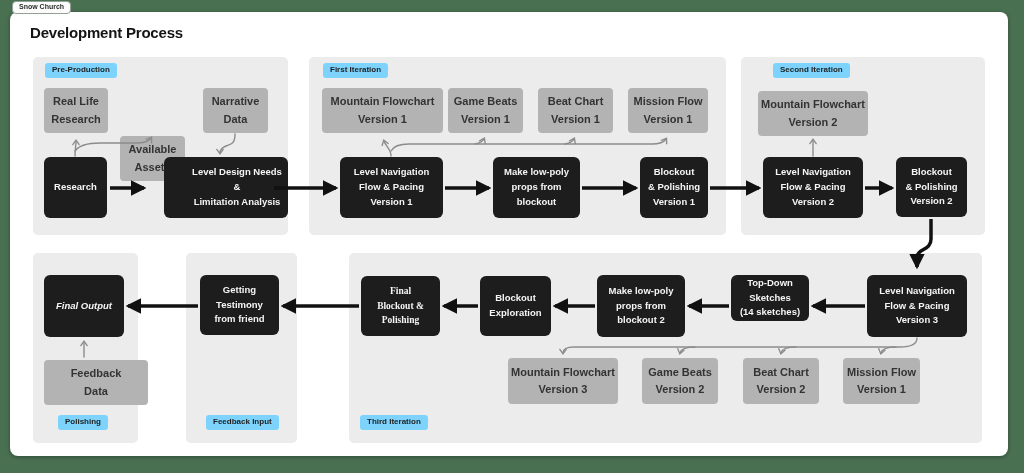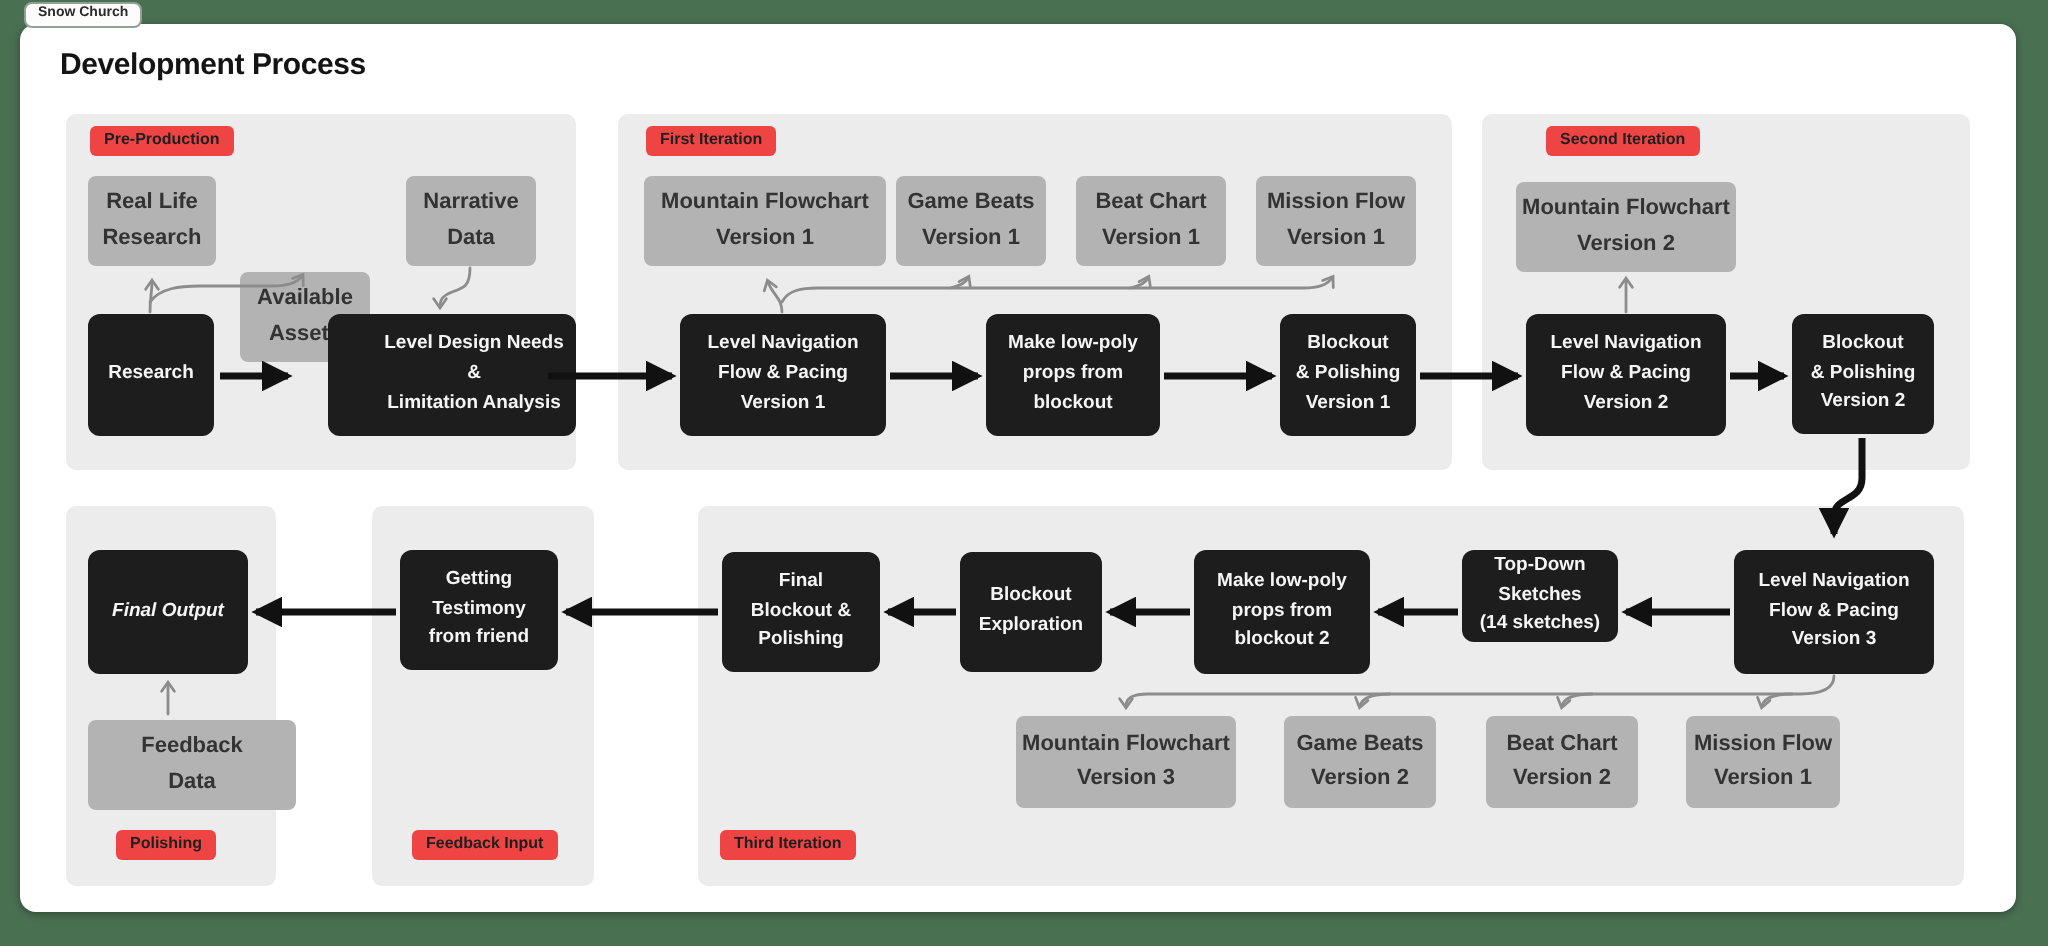--- a/index.html
+++ b/index.html
@@ -21,21 +21,21 @@
   }
   .page-title{
     position:absolute;left:30px;top:24px;
     font-size:15px;font-weight:700;color:#141414;letter-spacing:-.2px;
   }
   .panel{
     position:absolute;background:#ececec;border-radius:5px;
   }
   .badge{
     position:absolute;z-index:2;
-    background:#ef4444;border-radius:3px;padding:3px 7px;
+    background:#7dd3fc;border-radius:3px;padding:3px 7px;
     font-size:8px;font-weight:700;color:#1f1f1f;line-height:1.1;
     white-space:nowrap;
   }
   .node{
     position:absolute;z-index:2;
     display:flex;align-items:center;justify-content:center;
     text-align:center;white-space:pre-line;
     font-weight:700;line-height:1.55;padding:2px;box-sizing:border-box;
   }
   .node.dark{background:#1d1d1d;color:#f5f5f5;font-size:9.5px;border-radius:6px;}
@@ -97,21 +97,21 @@
 Flow &amp; Pacing
 Version 2</div>
 <div class="node dark" style="left:896px;top:157px;width:71px;height:60px;">Blockout
 &amp; Polishing
 Version 2</div>
 
 <div class="node dark" style="left:44px;top:275px;width:80px;height:62px;font-style:italic;">Final Output</div>
 <div class="node dark" style="left:200px;top:275px;width:79px;height:60px;">Getting
 Testimony
 from friend</div>
-<div class="node dark" style="left:361px;top:276px;width:79px;height:60px;">Final
+<div class="node dark" style="left:361px;top:276px;width:79px;height:60px;font-family:Liberation Serif, serif;">Final
 Blockout &amp;
 Polishing</div>
 <div class="node dark" style="left:480px;top:276px;width:71px;height:60px;">Blockout
 Exploration</div>
 <div class="node dark" style="left:597px;top:275px;width:88px;height:62px;">Make low-poly
 props from
 blockout 2</div>
 <div class="node dark" style="left:731px;top:275px;width:78px;height:46px;">Top-Down
 Sketches
 (14 sketches)</div>

